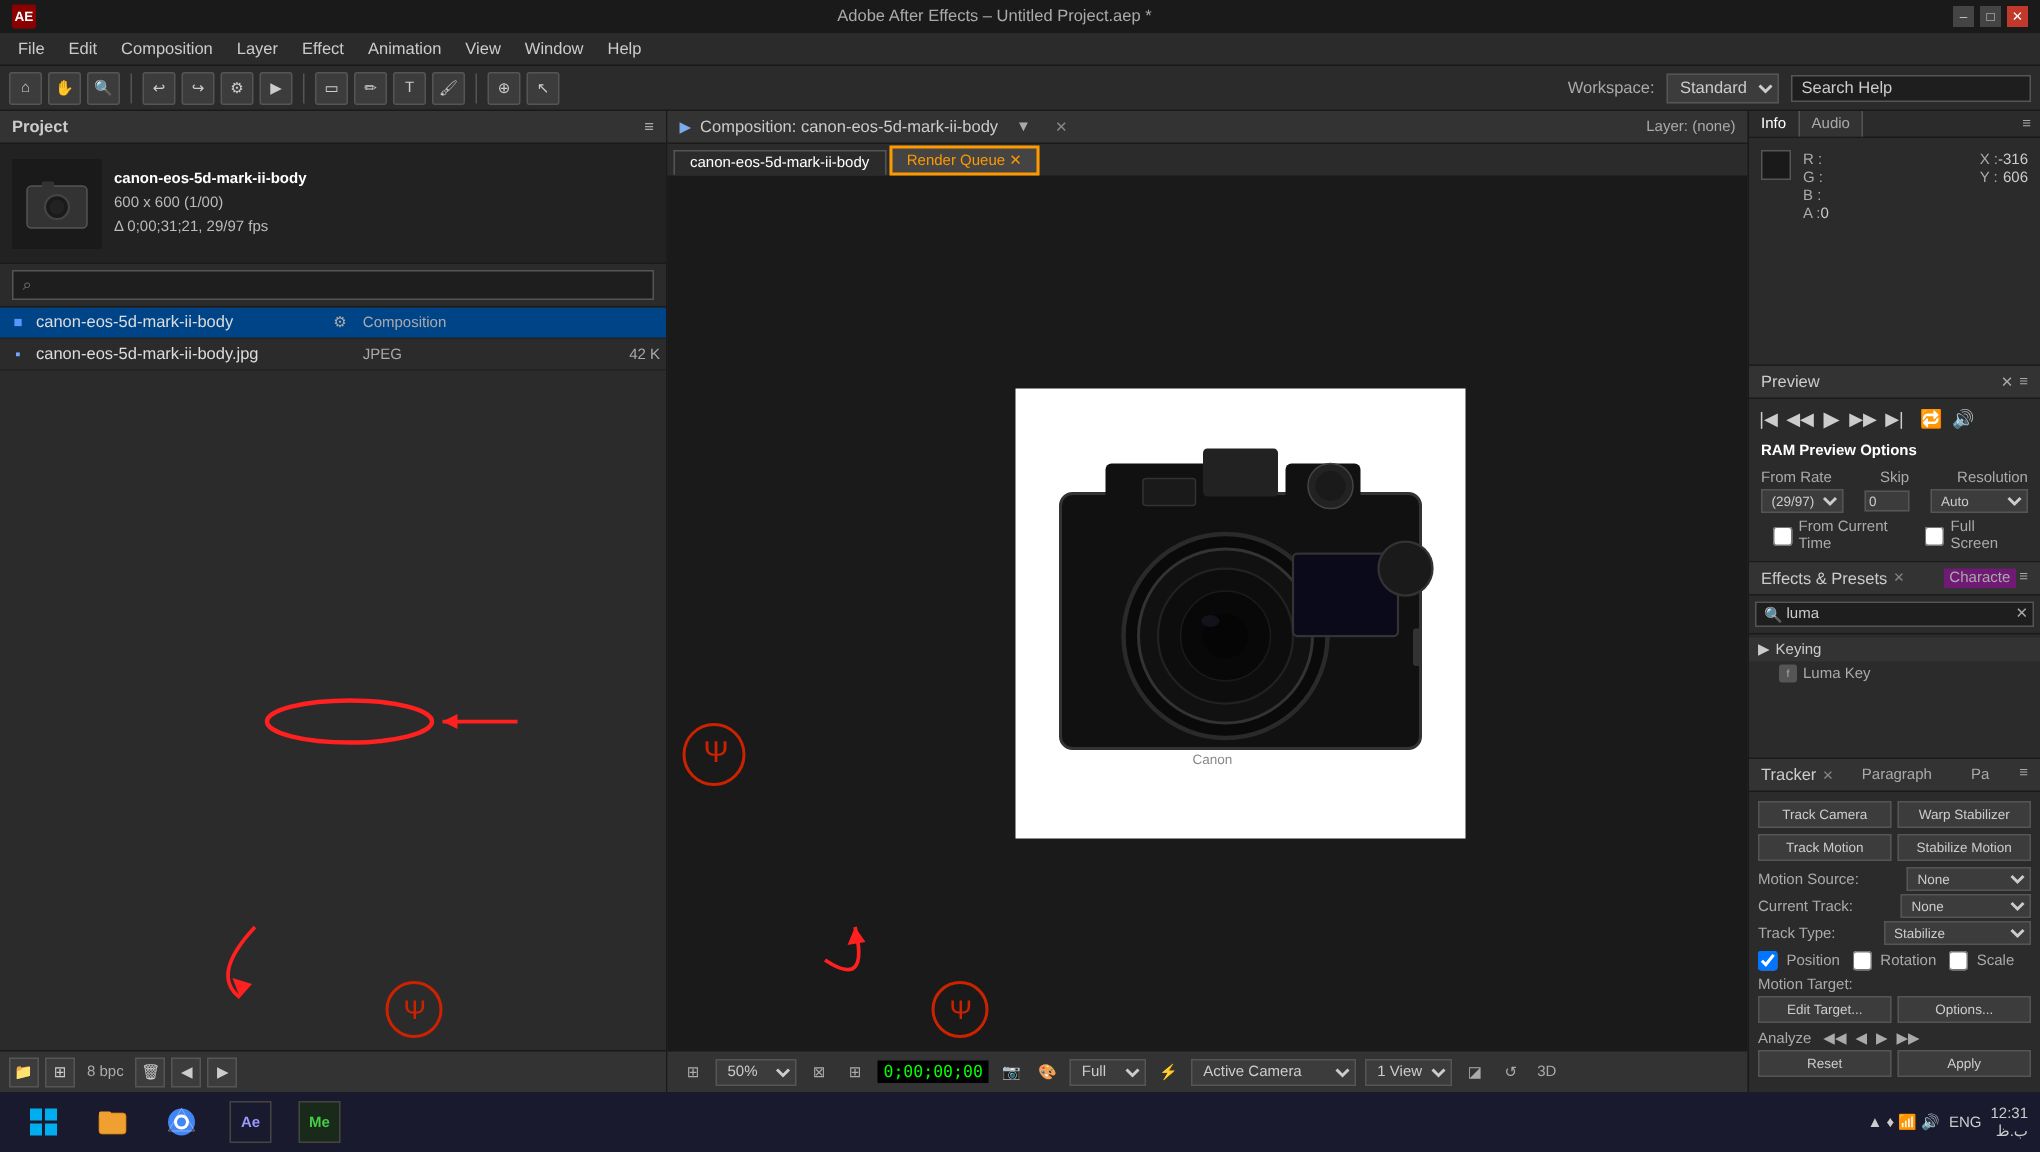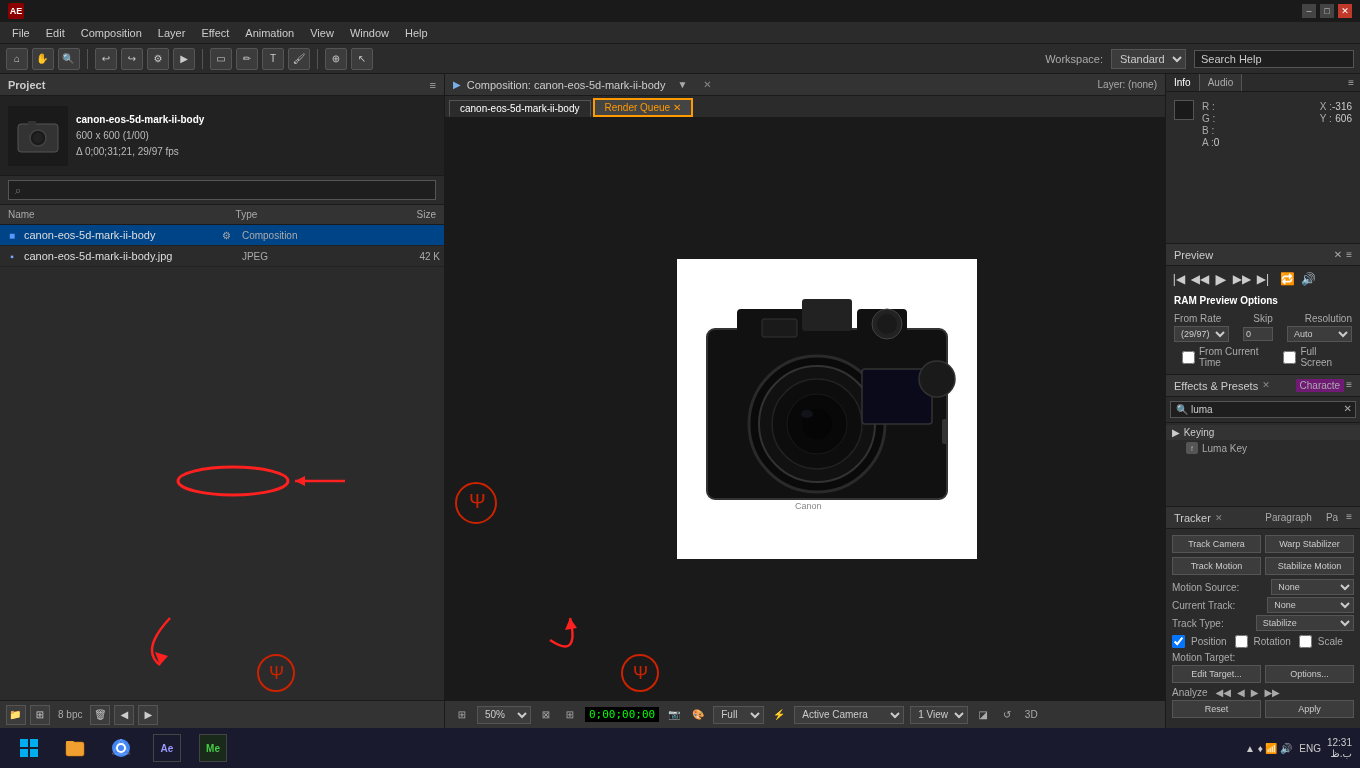--- a/index.html
+++ b/index.html
@@ -151,20 +151,21 @@
     .taskbar-btn { width: 42px; height: 36px; display: flex; align-items: center; justify-content: center; cursor: pointer; border-radius: 2px; }
     .taskbar-btn.windows { background: transparent; }
     .taskbar-right { margin-left: auto; display: flex; align-items: center; gap: 6px; font-size: 10px; color: #ccc; }
     .taskbar-clock { text-align: right; }
   </style>
 </head>
 <body>
 
 <div id="titlebar">
   <div class="logo">AE</div>
+  <div class="title">Adobe After Effects – Untitled Project.aep *</div>
   <div class="winbtns">
     <div class="winbtn min">–</div>
     <div class="winbtn max">□</div>
     <div class="winbtn close">✕</div>
   </div>
 </div>
 
 <div id="menubar">
   <div class="menu-item">File</div>
   <div class="menu-item">Edit</div>
@@ -226,26 +227,20 @@
         <div class="project-info">
           <div class="proj-name">canon-eos-5d-mark-ii-body</div>
           <div>600 x 600 (1/00)</div>
           <div>Δ 0;00;31;21, 29/97 fps</div>
         </div>
       </div>
       <div id="project-search">
         <input type="text" placeholder="⌕" style="width: 100%; background: rgb(30, 30, 30); border: 1px solid rgb(85, 85, 85); color: rgb(204, 204, 204); padding: 3px 6px; font-size: 11px;">
       </div>
       <div id="project-table">
-        <div class="table-header">
-          <div class="th name">Name</div>
-          <div class="th" style="flex:0.3;"></div>
-          <div class="th" style="flex:2;">Type</div>
-          <div class="th size">Size</div>
-        </div>
         <div class="table-row selected">
           <div class="row-icon" style="color:#5599ff;">■</div>
           <div class="row-name">canon-eos-5d-mark-ii-body</div>
           <div style="flex:0.3;font-size:10px;color:#aaa;">⚙</div>
           <div class="row-type">Composition</div>
           <div class="row-size"></div>
         </div>
         <div class="table-row">
           <div class="row-icon" style="color:#77aaff;">▪</div>
           <div class="row-name">canon-eos-5d-mark-ii-body.jpg</div>
@@ -463,21 +458,21 @@
         </div>
       </div>
     </div>
 
     <div id="tracker-panel">
       <div id="tracker-header">
         <div style="display:flex;gap:4px;align-items:center;">
           <span>Tracker</span>
           <span style="cursor:pointer;color:#888;font-size:9px;">✕</span>
         </div>
-        <div style="display:flex;gap:4px;">
+        <div style="display:flex;gap:16px;">
           <span style="font-size:10px;color:#aaa;cursor:pointer;padding:1px 4px;background:#333;">Paragraph</span>
           <span style="font-size:10px;color:#aaa;cursor:pointer;padding:1px 4px;background:#333;margin-left:2px;">Pa</span>
           <span style="cursor:pointer;color:#aaa;font-size:10px;">≡</span>
         </div>
       </div>
       <div id="tracker-content">
         <div class="tracker-btn-row">
           <div class="tracker-btn">Track Camera</div>
           <div class="tracker-btn">Warp Stabilizer</div>
         </div>

